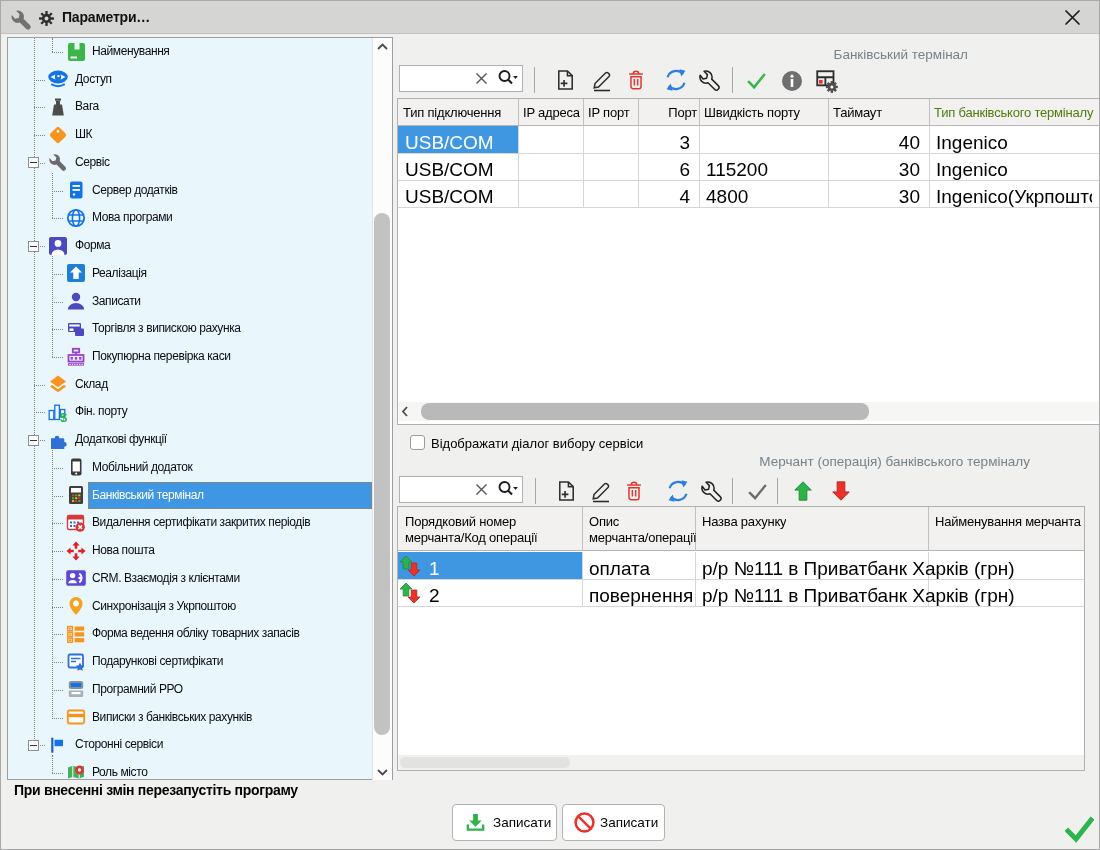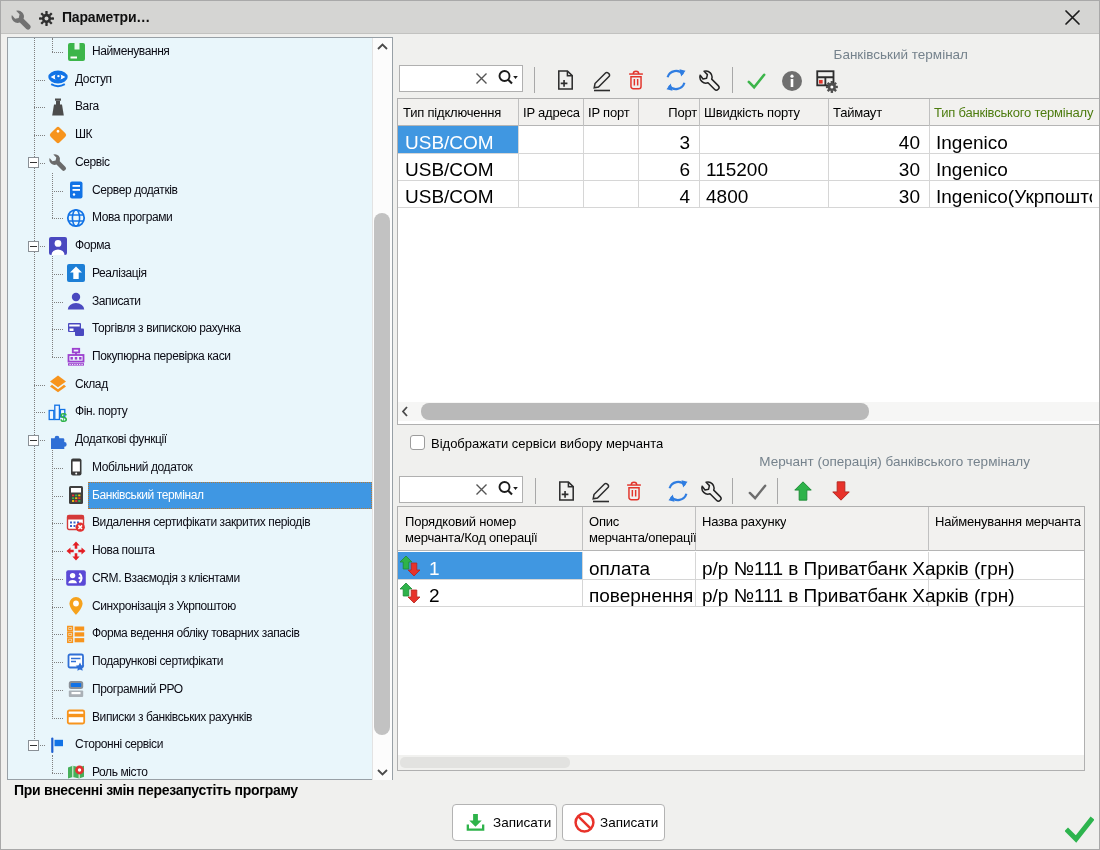--- a/index.html
+++ b/index.html
@@ -422,21 +422,21 @@
 <div class="cell" style="left:705px;top:185px;width:113px;color:#000">4800</div>
 <div class="abs" style="left:928px;top:179px;width:1px;height:27px;background:#d6d6d6"></div>
 <div class="cell" style="left:834px;top:185px;width:85px;text-align:right;color:#000">30</div>
 <div class="cell" style="left:935px;top:185px;width:156px;color:#000">Ingenico(Укрпоштою)</div>
 <div class="abs" style="left:397px;top:401px;width:703px;height:19px;background:#f6f6f5"></div>
 <svg class="abs" style="left:399px;top:404px" width="10" height="13" viewBox="0 0 10 13">
     <path d="M7 2 L3 6.5 L7 11" stroke="#4a4a4a" stroke-width="1.8" fill="none"></path>
   </svg>
 <div class="abs" style="left:420px;top:402px;width:448px;height:17px;background:#b9b9b9;border-radius:8px"></div>
 <div class="abs" style="left:409px;top:434px;width:15px;height:15px;background:#fff;border:1px solid #9c9c9c;border-radius:3px"></div>
-<div class="cell" style="left:430px;top:435px;font-size:13px">Відображати сервіси вибору мерчанта</div>
+<div class="cell" style="left:430px;top:435px;font-size:13px">Відображати діалог вибору сервіси</div>
 <div class="abs" style="left:398px;top:475px;width:124px;height:27px;background:#fff;border:1px solid #b0b0b0"></div>
 <svg class="abs" style="left:474px;top:482px" width="13" height="13" viewBox="0 0 13 13">
     <path d="M1.5 1.5 L11.5 11.5 M11.5 1.5 L1.5 11.5" stroke="#555" stroke-width="1.4"></path>
   </svg>
 <svg class="abs" style="left:496px;top:479px" width="22" height="19" viewBox="0 0 22 19">
     <circle cx="7.5" cy="7" r="5" stroke="#1c1c1c" stroke-width="1.9" fill="none"></circle>
     <path d="M11 10.5 L15 14.5" stroke="#1c1c1c" stroke-width="2.1"></path>
     <path d="M16.2 7 l4.6 0 -2.3 3 z" fill="#1c1c1c"></path>
   </svg>
 <div class="abs" style="left:534px;top:477px;width:1px;height:26px;background:#a8a8a8"></div>

